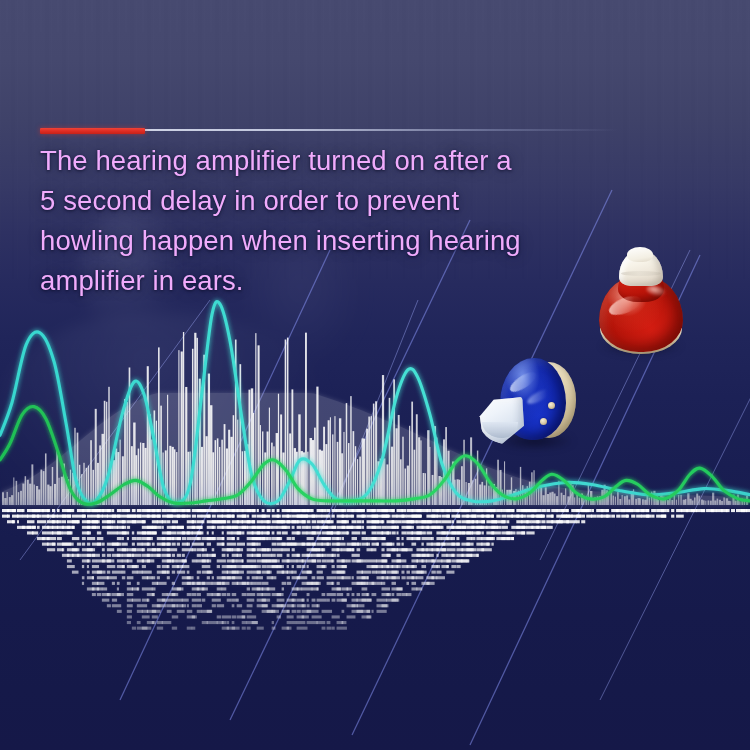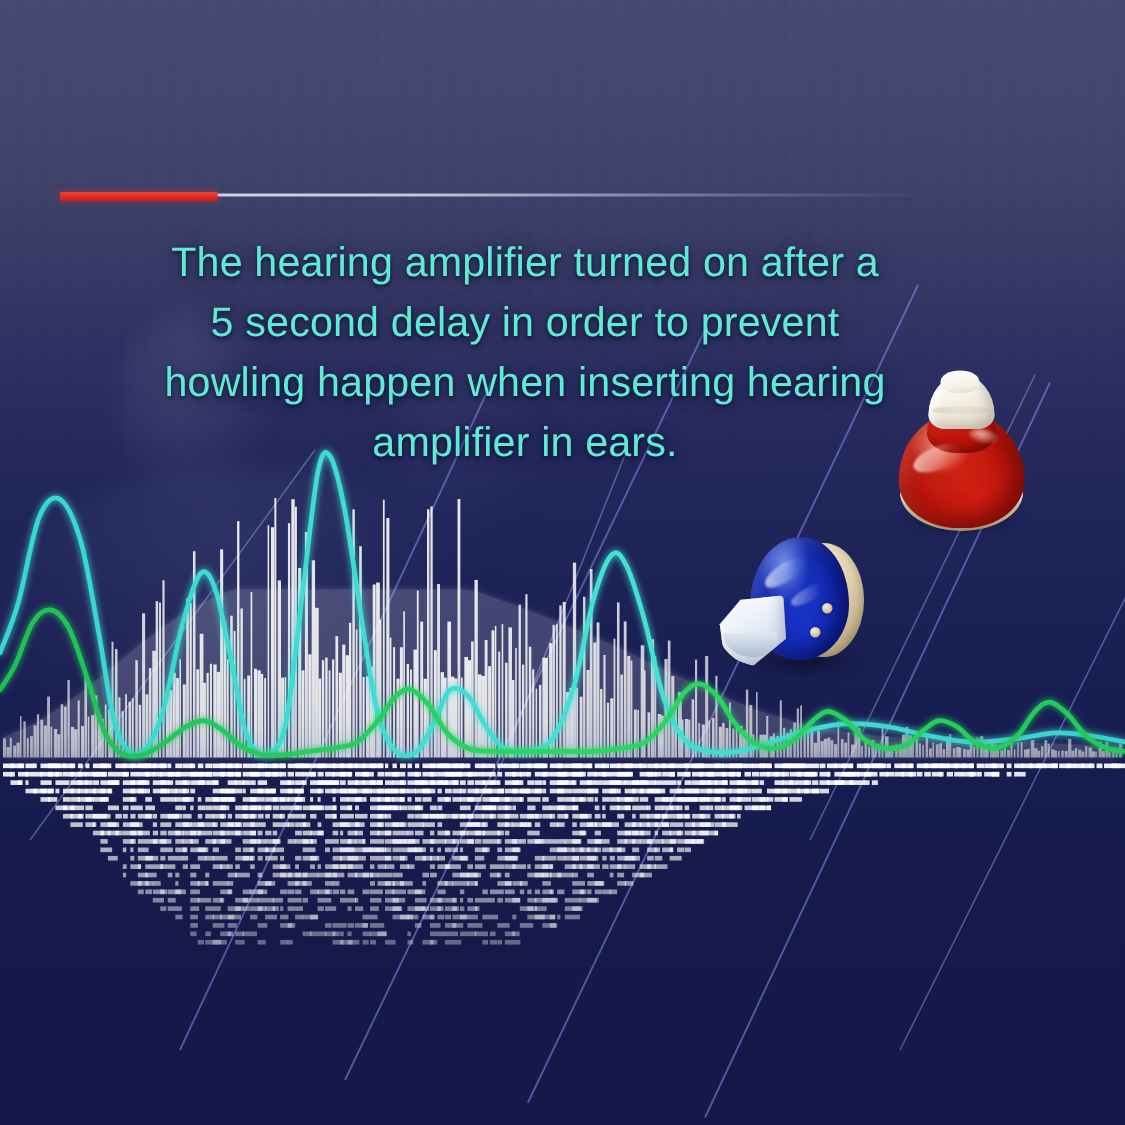--- a/index.html
+++ b/index.html
@@ -109,29 +109,28 @@
     left: 0; top: 0;
     width: 105px; height: 6px;
     border-radius: 1px;
     background: linear-gradient(180deg, #ef4237 0%, #df2b22 55%, #c52219 100%);
     box-shadow: 0 0 5px rgba(226,50,40,.55);
   }
 
   
   .copy {
     position: absolute;
-    left: 40px; top: 155px;
+    left: 40px; top: 141px;
     width: 620px;
     font-size: 27.5px;
     line-height: 40px;
     letter-spacing: .1px;
-    color: #5eead4;
+    color: #f0abfc;
     text-shadow: 0 1px 3px rgba(8,10,34,.75), 0 0 14px rgba(10,14,46,.45);
     white-space: pre-line;
-    text-align: center;
   }
 
   
   .wave-stage {
     position: absolute;
     left: 0; top: 280px;
     width: 750px; height: 400px;
   }
   .wave-stage svg { display: block; }
 

